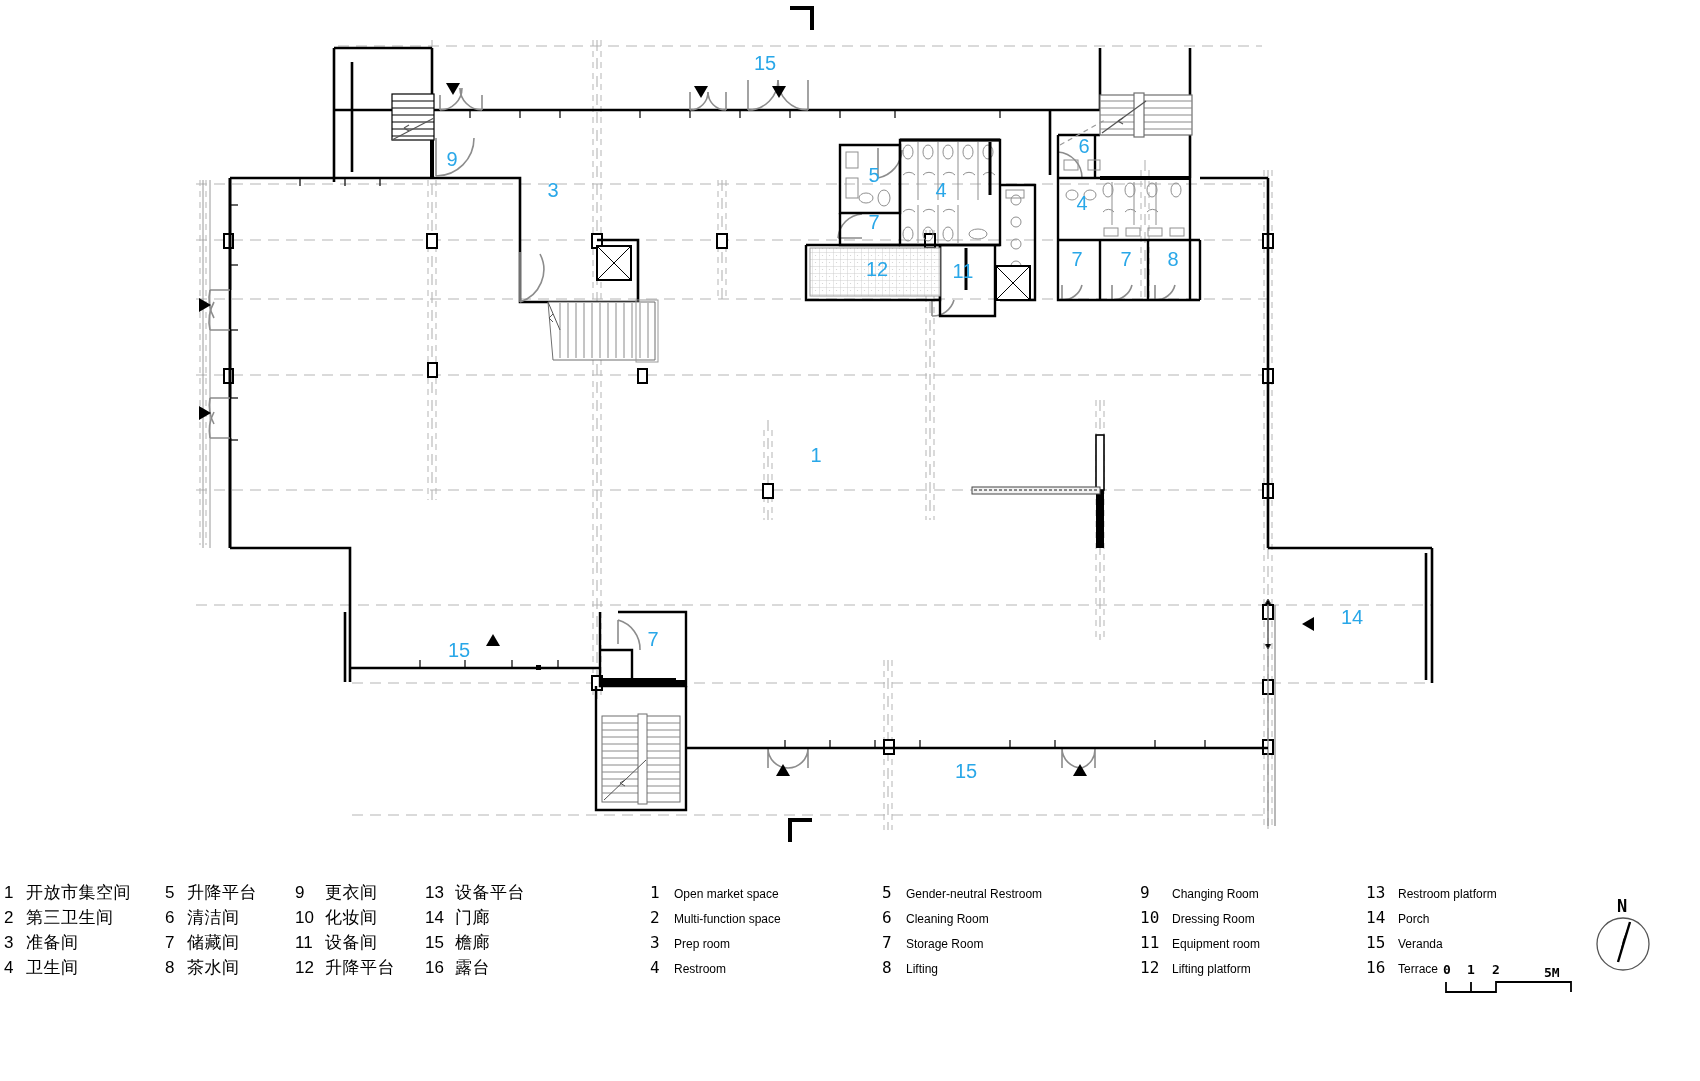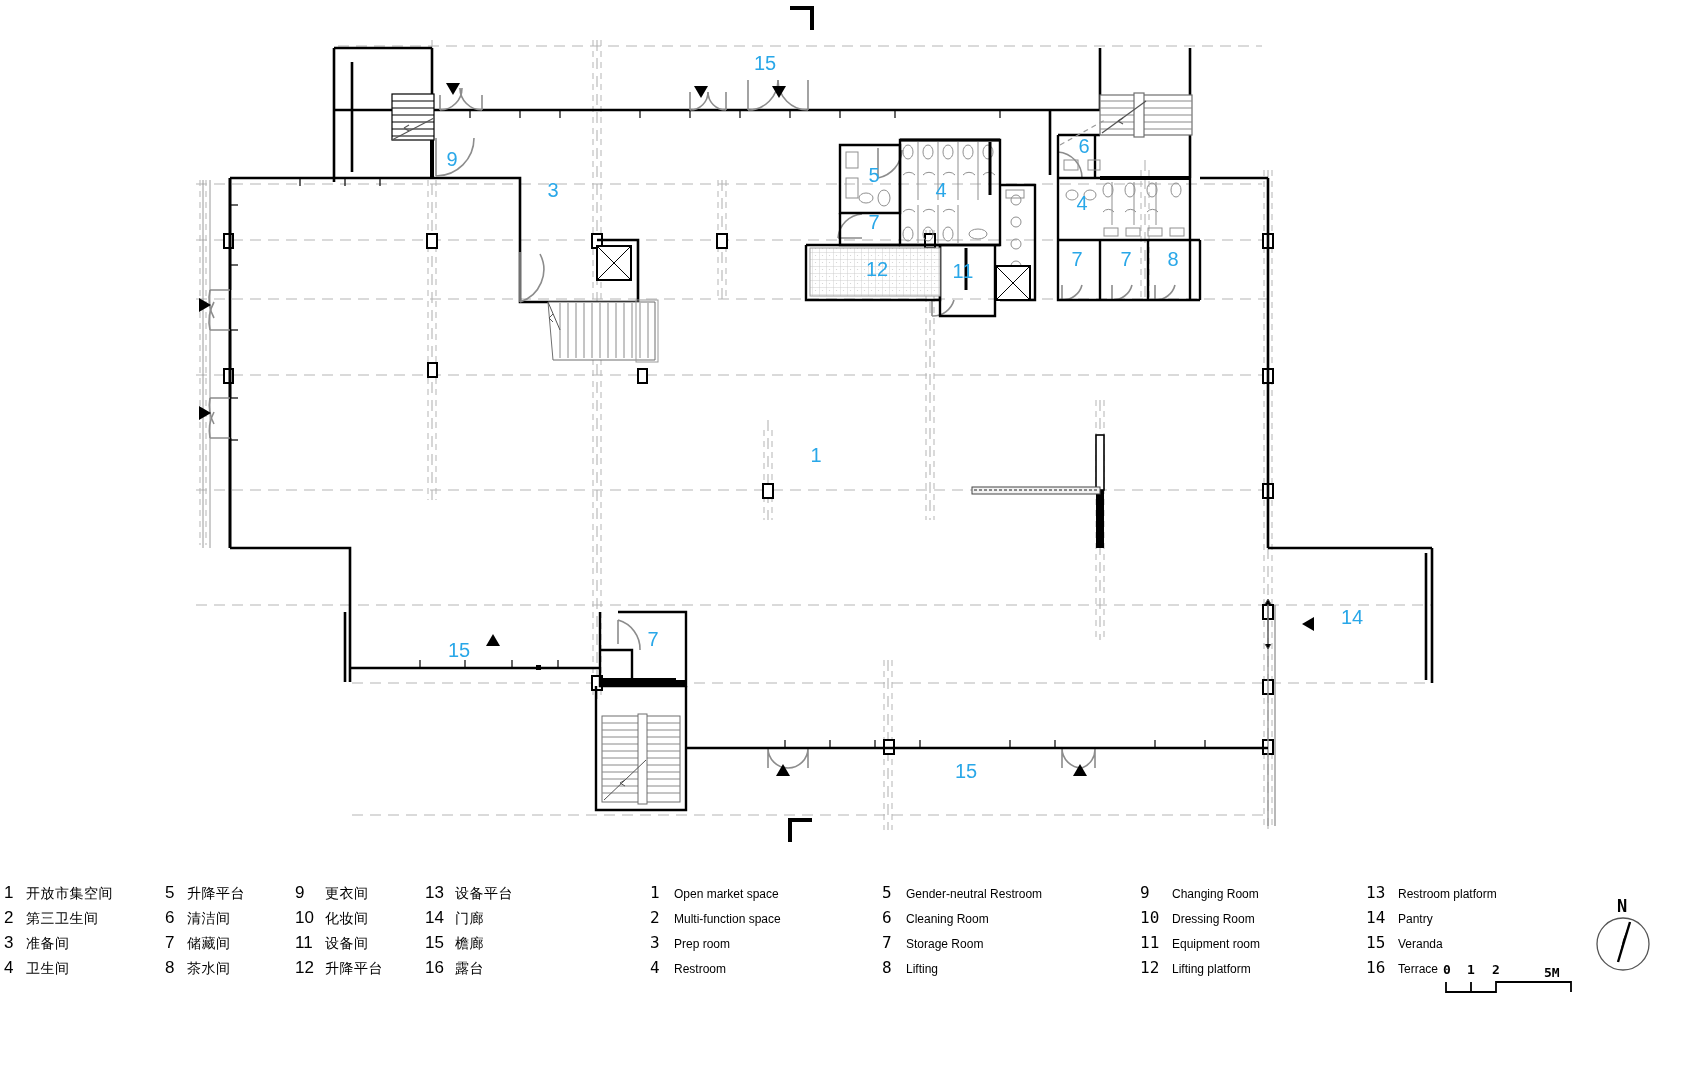--- a/index.html
+++ b/index.html
@@ -12,21 +12,21 @@
   #plan-svg{position:absolute;left:0;top:0;}
   #legend{
     position:absolute;left:0;top:880px;width:1700px;height:201px;
   }
   .legend-col{position:absolute;top:0;}
   .legend-row{
     display:flex;align-items:baseline;height:25px;line-height:25px;white-space:nowrap;
   }
   .lg-num{display:inline-block;text-align:left;}
   .cn .lg-num{width:22px;font-family:"Liberation Sans",sans-serif;font-size:17px;}
-  .cn .lg-txt{font-family:"DejaVu Sans",sans-serif;font-size:14px;letter-spacing:0.5px;}
+  .cn .lg-txt{font-family:"DejaVu Sans",sans-serif;font-size:17px;letter-spacing:0.5px;}
   .en .lg-num{width:24px;font-family:"DejaVu Sans Mono",monospace;font-size:16px;}
   .en .lg-txt{font-family:Liberation Sans, sans-serif;font-size:12px;}
   #north{position:absolute;left:1590px;top:900px;width:70px;height:80px;}
   #scalebar{position:absolute;left:1443px;top:962px;width:130px;height:40px;}
   .sb-lbl{position:absolute;font-family:"DejaVu Sans Mono",monospace;font-size:13px;font-weight:bold;}
   .n-lbl{position:absolute;left:27px;top:-4px;font-family:"DejaVu Sans Mono",monospace;font-size:17px;font-weight:bold;}
 </style>
 </head>
 <body>
 
@@ -623,21 +623,21 @@
       </div>
   </div>
 
   <div class="legend-col en" style="left:1366px;">
     <div class="legend-row">
         <span class="lg-num" style="width:32px">13</span>
         <span class="lg-txt">Restroom platform</span>
       </div>
     <div class="legend-row">
         <span class="lg-num" style="width:32px">14</span>
-        <span class="lg-txt">Pantry</span>
+        <span class="lg-txt">Porch</span>
       </div>
     <div class="legend-row">
         <span class="lg-num" style="width:32px">15</span>
         <span class="lg-txt">Veranda</span>
       </div>
     <div class="legend-row">
         <span class="lg-num" style="width:32px">16</span>
         <span class="lg-txt">Terrace</span>
       </div>
   </div>

